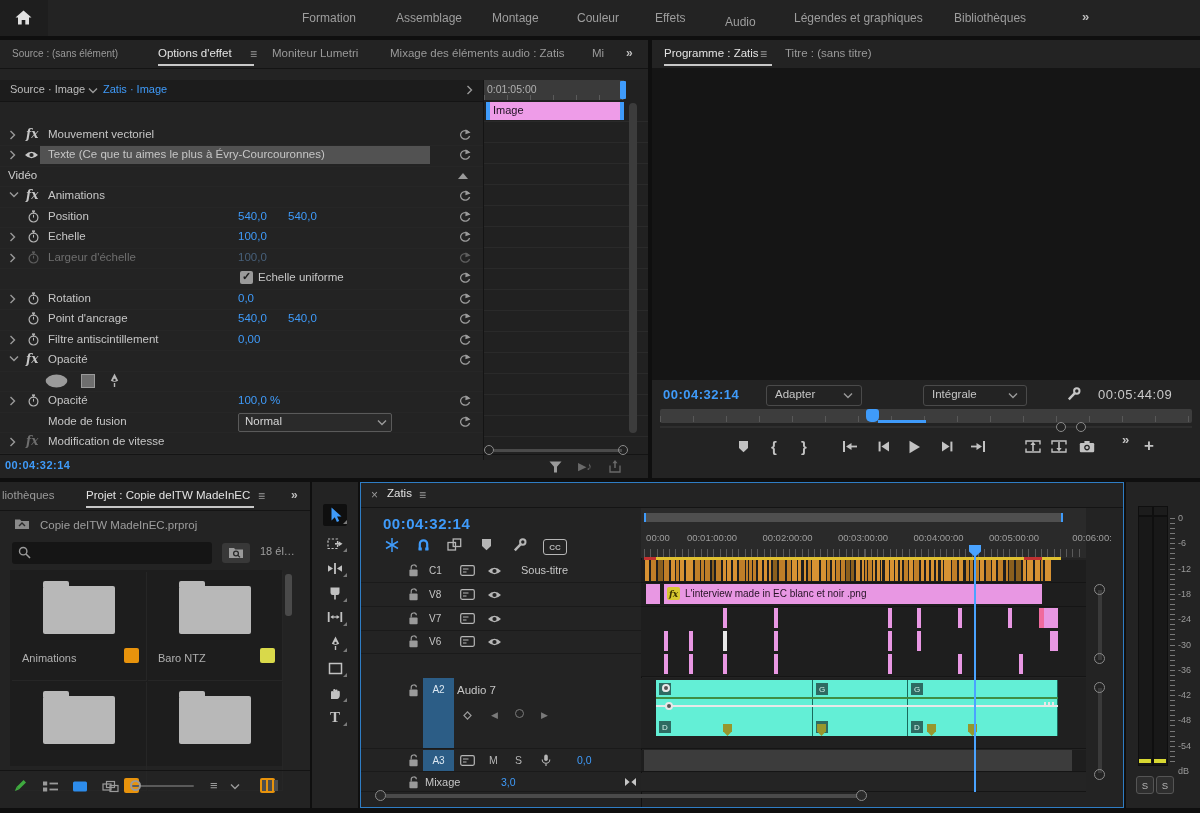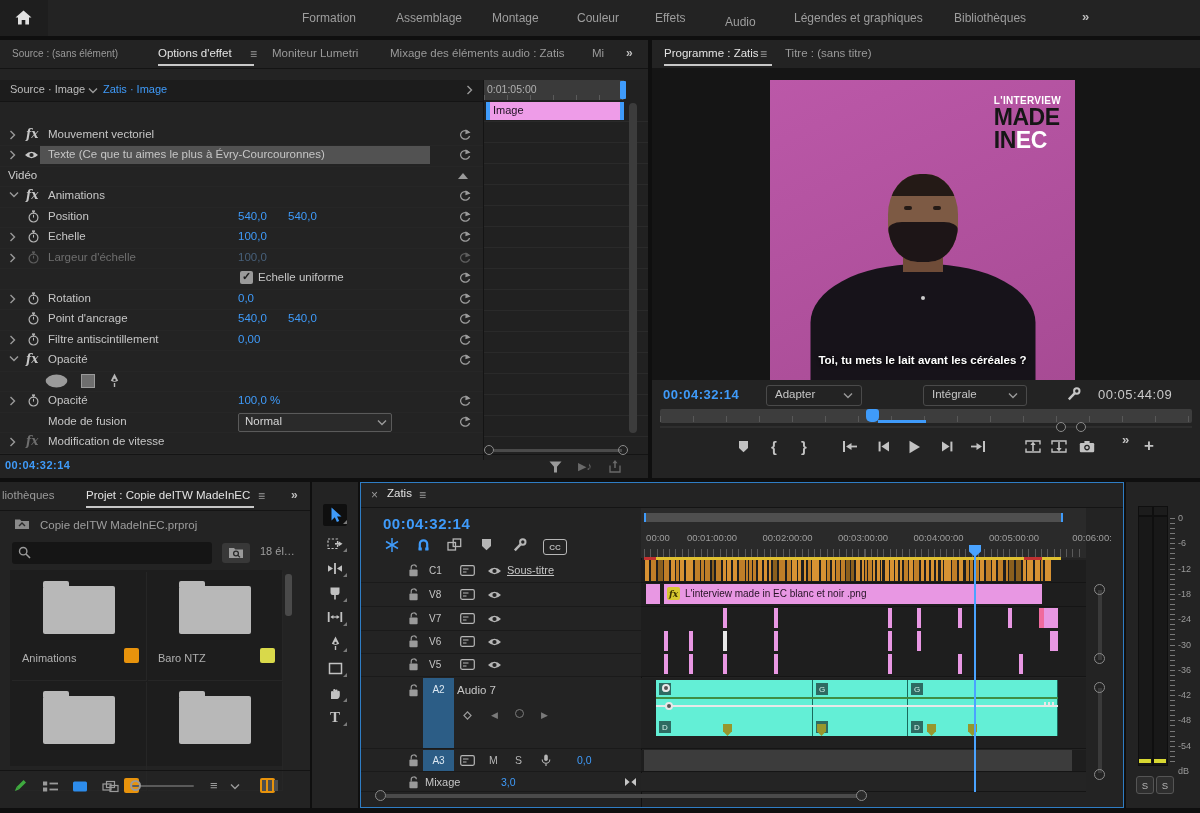--- a/index.html
+++ b/index.html
@@ -381,37 +381,20 @@
           <polygon points="7,0 4.5,3.2 9.5,3.2" fill="#6a6a6a"></polygon>
         </svg>
       </div>
     </div>
   <div id="progpanel" class="panel" style="left:652px;top:40px;width:548px;height:438px;">
       <div style="position: absolute; left: 12px; top: 0px; height: 26px; display: flex; align-items: center; color: rgb(227, 227, 227); font-size: 11.5px;">Programme : Zatis</div>
       <div style="position: absolute; left: 108px; top: 7px; color: rgb(154, 154, 154); font-size: 12px;">≡</div>
       <div style="position: absolute; left: 12px; top: 24px; width: 108px; height: 2px; background: rgb(200, 200, 200);"></div>
       <div style="position: absolute; left: 133px; top: 0px; height: 26px; display: flex; align-items: center; color: rgb(154, 154, 154); font-size: 11.5px;">Titre : (sans titre)</div>
       <div style="position: absolute; left: 0px; top: 28px; width: 548px; height: 312px; background: rgb(21, 21, 21);"></div>
-      <div style="position: absolute; left: 118px; top: 40px; width: 305px; height: 300px; background: linear-gradient(155deg, rgb(187, 88, 168), rgb(167, 75, 148)); overflow: hidden;">
-        <div style="position: absolute; left: 50%; bottom: -6px; transform: translateX(-50%); width: 225px; height: 122px; background: rgb(23, 19, 26); border-radius: 48% 48% 0px 0px;"></div>
-        <div style="position: absolute; left: 50%; bottom: 108px; transform: translateX(-50%); width: 40px; height: 22px; background: rgb(111, 76, 56);"></div>
-        <div style="position: absolute; left: 50%; bottom: 118px; transform: translateX(-50%); width: 70px; height: 88px; background: rgb(125, 90, 68); border-radius: 46% 46% 42% 42%; overflow: hidden;">
-          <div style="position: absolute; left: 0px; top: 0px; width: 70px; height: 22px; background: rgb(36, 26, 22); border-radius: 46% 46% 0px 0px;"></div>
-          <div style="position: absolute; left: 0px; bottom: 0px; width: 70px; height: 40px; background: rgb(29, 21, 23); border-radius: 20% 20% 42% 42%;"></div>
-          <div style="position: absolute; left: 16px; top: 32px; width: 8px; height: 4px; background: rgb(36, 26, 22); border-radius: 2px;"></div>
-          <div style="position: absolute; left: 45px; top: 32px; width: 8px; height: 4px; background: rgb(36, 26, 22); border-radius: 2px;"></div>
-        </div>
-        <div style="position: absolute; left: 50%; bottom: 80px; transform: translateX(-50%); width: 4px; height: 4px; background: rgb(204, 204, 204); border-radius: 50%;"></div>
-        <div style="position: absolute; right: 14px; top: 16px; text-align: left; line-height: 1;">
-          <div style="position: relative; color: rgb(255, 255, 255); font-size: 10px; font-weight: bold; letter-spacing: 0.3px;">L'INTERVIEW</div>
-          <div style="position: relative; color: rgb(22, 22, 22); font-size: 23px; font-weight: bold; letter-spacing: -0.5px;">MADE</div>
-          <div style="position: relative; font-size: 23px; font-weight: bold; letter-spacing: -0.5px;"><span style="color: rgb(22, 22, 22);">IN</span><span style="color: rgb(255, 255, 255);">EC</span></div>
-        </div>
-        <div style="position: absolute; left: 0px; bottom: 14px; width: 305px; text-align: center; color: rgb(255, 255, 255); font-size: 11.5px; font-weight: bold; text-shadow: rgba(0, 0, 0, 0.8) 0px 1px 2px, rgba(0, 0, 0, 0.6) 0px 0px 4px;">Toi, tu mets le lait avant les céréales ?</div>
-      </div>
       <div class="tc" style="position: absolute; left: 11px; top: 347px; font-size: 13px;">00:04:32:14</div>
       <div style="position: absolute; left: 114px; top: 345px; width: 94px; height: 19px; border: 1px solid rgb(74, 74, 74); border-radius: 3px;">
         <div style="position: absolute; left: 8px; top: 2px; color: rgb(198, 198, 198);">Adapter</div>
         <div style="position: absolute; left: 76px; top: 6px; display: flex; align-items: center; justify-content: center;">
           <svg width="10" height="7" viewBox="0 0 10 7">
             <polyline points="1,1.5 5,5.5 9,1.5" fill="none" stroke="#9a9a9a" stroke-width="1.4"></polyline>
           </svg>
         </div>
       </div>
       <div style="position: absolute; left: 271px; top: 345px; width: 102px; height: 19px; border: 1px solid rgb(74, 74, 74); border-radius: 3px;">
@@ -736,21 +719,21 @@
             <line x1="3" y1="4" x2="8.5" y2="4" stroke="#b6b6b6"></line>
             <line x1="3" y1="7" x2="6.5" y2="7" stroke="#b6b6b6"></line>
           </svg>
         </div>
         <div style="position: absolute; left: 126px; top: 6px; display: flex; align-items: center; justify-content: center;">
           <svg width="15" height="10" viewBox="0 0 15 10">
             <path d="M1 5 Q7.5 -1.5 14 5 Q7.5 11.5 1 5 Z" fill="#b6b6b6"></path>
             <circle cx="7.5" cy="5" r="2.1" fill="#232323"></circle>
           </svg>
         </div>
-        <div style="position: absolute; left: 146px; top: 4px; color: rgb(198, 198, 198); font-size: 11px; text-decoration: underline;">Sous-titre</div>
+        <div style="position: absolute; left: 160px; top: 4px; color: rgb(198, 198, 198); font-size: 11px;">Sous-titre</div>
       </div>
       <div style="position: absolute; left: 280px; top: 77px; width: 445px; height: 22px; border-bottom: 1px solid rgb(21, 21, 21); background: rgb(30, 30, 30);">
         <div style="position: absolute; left: 4px; top: 0px; width: 4.22097px; height: 21px; background: rgb(215, 146, 51);"></div>
         <div style="position: absolute; left: 9.87387px; top: 0px; width: 5.44229px; height: 21px; background: rgb(192, 127, 40);"></div>
         <div style="position: absolute; left: 17.0866px; top: 0px; width: 5.15419px; height: 21px; background: rgb(138, 95, 30);"></div>
         <div style="position: absolute; left: 23.0755px; top: 0px; width: 5.25705px; height: 21px; background: rgb(192, 127, 40);"></div>
         <div style="position: absolute; left: 29.6161px; top: 0px; width: 4.0404px; height: 21px; background: rgb(215, 146, 51);"></div>
         <div style="position: absolute; left: 34.7044px; top: 0px; width: 3.58551px; height: 21px; background: rgb(192, 127, 40);"></div>
         <div style="position: absolute; left: 39.4344px; top: 0px; width: 3.77399px; height: 21px; background: rgb(215, 146, 51);"></div>
         <div style="position: absolute; left: 44.9659px; top: 0px; width: 3.83269px; height: 21px; background: rgb(215, 146, 51);"></div>
@@ -910,42 +893,20 @@
       </div>
       <div style="position: absolute; left: 280px; top: 147px; width: 445px; height: 23px; border-bottom: 1px solid rgb(21, 21, 21); background: rgb(30, 30, 30);">
         <div style="position: absolute; left: 23px; top: 1px; width: 4px; height: 20px; background: rgb(232, 151, 227);"></div>
         <div style="position: absolute; left: 48px; top: 1px; width: 4px; height: 20px; background: rgb(232, 151, 227);"></div>
         <div style="position: absolute; left: 133px; top: 1px; width: 4px; height: 20px; background: rgb(232, 151, 227);"></div>
         <div style="position: absolute; left: 247px; top: 1px; width: 4px; height: 20px; background: rgb(232, 151, 227);"></div>
         <div style="position: absolute; left: 276px; top: 1px; width: 4px; height: 20px; background: rgb(232, 151, 227);"></div>
         <div style="position: absolute; left: 82px; top: 1px; width: 4px; height: 20px; background: rgb(232, 232, 232);"></div>
         <div style="position: absolute; left: 409px; top: 1px; width: 8px; height: 20px; background: rgb(232, 151, 227);"></div>
       </div>
-      <div style="position: absolute; left: 0px; top: 170px; width: 280px; height: 23px; border-bottom: 1px solid rgb(26, 26, 26);">
-        <div style="position: absolute; left: 46px; top: 5px; display: flex; align-items: center; justify-content: center;">
-          <svg width="13" height="13" viewBox="0 0 13 13">
-            <path d="M4.2 5.6 V3.9 a2.6 2.6 0 0 1 5.2 -.6" fill="none" stroke="#9a9a9a" stroke-width="1.2"></path>
-            <rect x="2.4" y="5.6" width="8.2" height="6.6" rx="1" fill="#9a9a9a"></rect>
-          </svg>
-        </div>
-        <div style="position: absolute; left: 68px; top: 6px; color: rgb(198, 198, 198); font-size: 10px;">V5</div>
-        <div style="position: absolute; left: 99px; top: 6px; display: flex; align-items: center; justify-content: center;">
-          <svg width="15" height="11" viewBox="0 0 15 11">
-            <rect x=".7" y=".7" width="13.6" height="9.6" rx="1.5" fill="none" stroke="#b6b6b6" stroke-width="1.2"></rect>
-            <line x1="3" y1="4" x2="8.5" y2="4" stroke="#b6b6b6"></line>
-            <line x1="3" y1="7" x2="6.5" y2="7" stroke="#b6b6b6"></line>
-          </svg>
-        </div>
-        <div style="position: absolute; left: 126px; top: 7px; display: flex; align-items: center; justify-content: center;">
-          <svg width="15" height="10" viewBox="0 0 15 10">
-            <path d="M1 5 Q7.5 -1.5 14 5 Q7.5 11.5 1 5 Z" fill="#b6b6b6"></path>
-            <circle cx="7.5" cy="5" r="2.1" fill="#232323"></circle>
-          </svg>
-        </div>
-      </div>
       <div style="position: absolute; left: 280px; top: 170px; width: 445px; height: 23px; border-bottom: 1px solid rgb(21, 21, 21); background: rgb(30, 30, 30);">
         <div style="position: absolute; left: 23px; top: 1px; width: 4px; height: 20px; background: rgb(232, 151, 227);"></div>
         <div style="position: absolute; left: 48px; top: 1px; width: 4px; height: 20px; background: rgb(232, 151, 227);"></div>
         <div style="position: absolute; left: 82px; top: 1px; width: 4px; height: 20px; background: rgb(232, 151, 227);"></div>
         <div style="position: absolute; left: 133px; top: 1px; width: 4px; height: 20px; background: rgb(232, 151, 227);"></div>
         <div style="position: absolute; left: 247px; top: 1px; width: 4px; height: 20px; background: rgb(232, 151, 227);"></div>
         <div style="position: absolute; left: 317px; top: 1px; width: 4px; height: 20px; background: rgb(232, 151, 227);"></div>
         <div style="position: absolute; left: 378px; top: 1px; width: 4px; height: 20px; background: rgb(232, 151, 227);"></div>
       </div>
       <div style="position: absolute; left: 0px; top: 195px; width: 280px; height: 70px; border-bottom: 1px solid rgb(26, 26, 26);">

